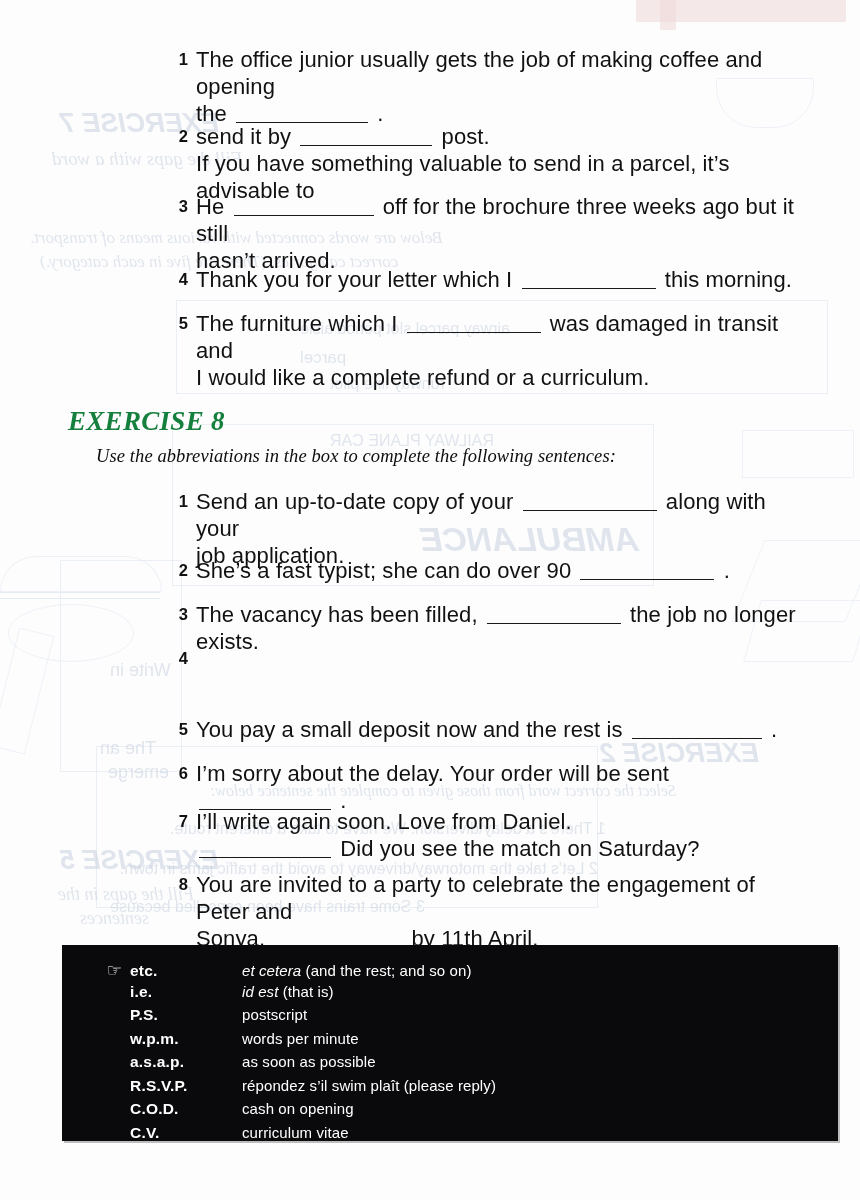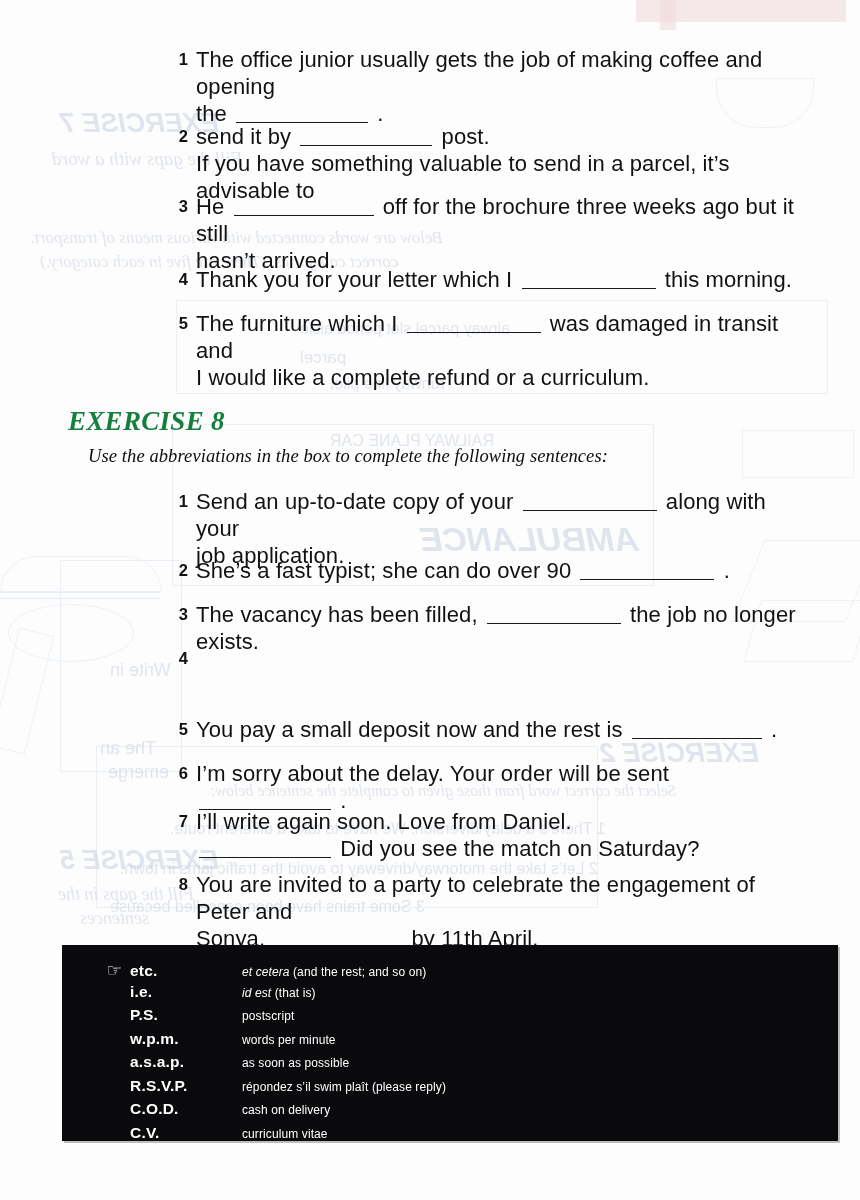--- a/index.html
+++ b/index.html
@@ -108,21 +108,21 @@
     font-weight: bold;
     font-size: 27px;
     letter-spacing: .3px;
     color: #15803d;
   }
   .ex-instr {
     font-family: "Liberation Serif", serif;
     font-style: italic;
     font-size: 18.5px;
     margin-top: 9px;
-    margin-left: 20px;
+    margin-left: 28px;
     color: #0d0d0d;
     letter-spacing: .1px;
   }
 
   
   .abbr-box {
     position: absolute;
     left: 62px;
     top: 945px;
     width: 776px;
@@ -149,21 +149,21 @@
     color: #fff;
   }
   .abbr-term {
     width: 112px;
     flex: 0 0 112px;
     font-weight: bold;
     font-size: 15.5px;
     letter-spacing: .2px;
   }
   .abbr-def {
-    font-size: 12px;
+    font-size: 15px;
     letter-spacing: .1px;
   }
   .abbr-def i {
     font-style: italic;
   }
 </style>
 </head>
 <body>
 
 <div class="page">
@@ -334,21 +334,21 @@
             <div class="abbr-def">as soon as possible</div>
           </div>
           <div class="abbr-row">
             <div class="hand-cell"></div>
             <div class="abbr-term">R.S.V.P.</div>
             <div class="abbr-def">répondez s’il swim plaît (please reply)</div>
           </div>
           <div class="abbr-row">
             <div class="hand-cell"></div>
             <div class="abbr-term">C.O.D.</div>
-            <div class="abbr-def">cash on delivery</div>
+            <div class="abbr-def">cash on opening</div>
           </div>
           <div class="abbr-row">
             <div class="hand-cell"></div>
             <div class="abbr-term">C.V.</div>
             <div class="abbr-def">curriculum vitae</div>
           </div>
         </div>
     </div>
 
   </div>

